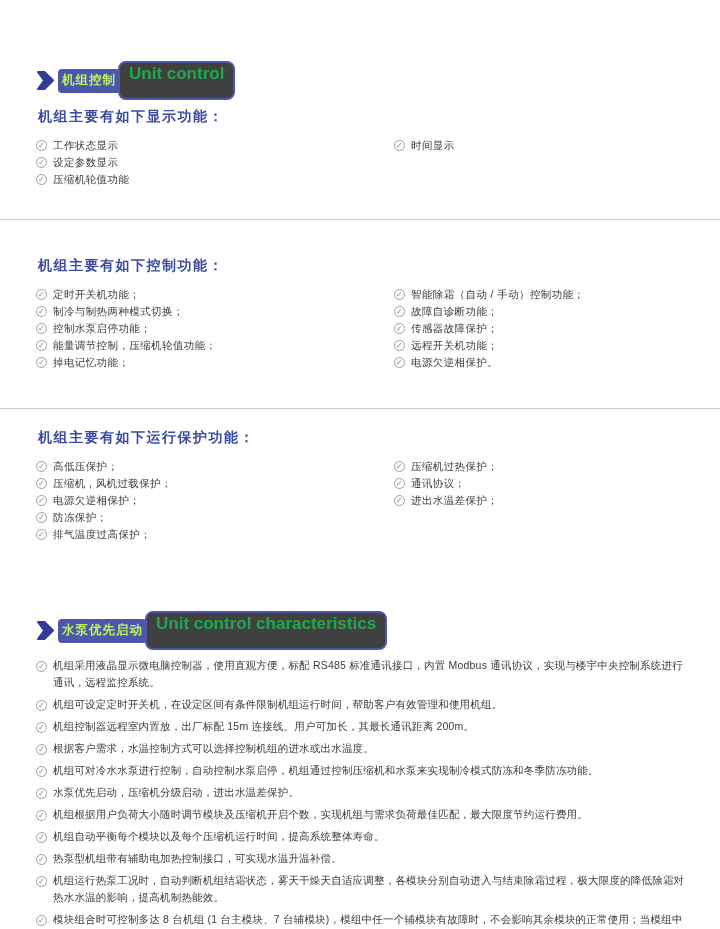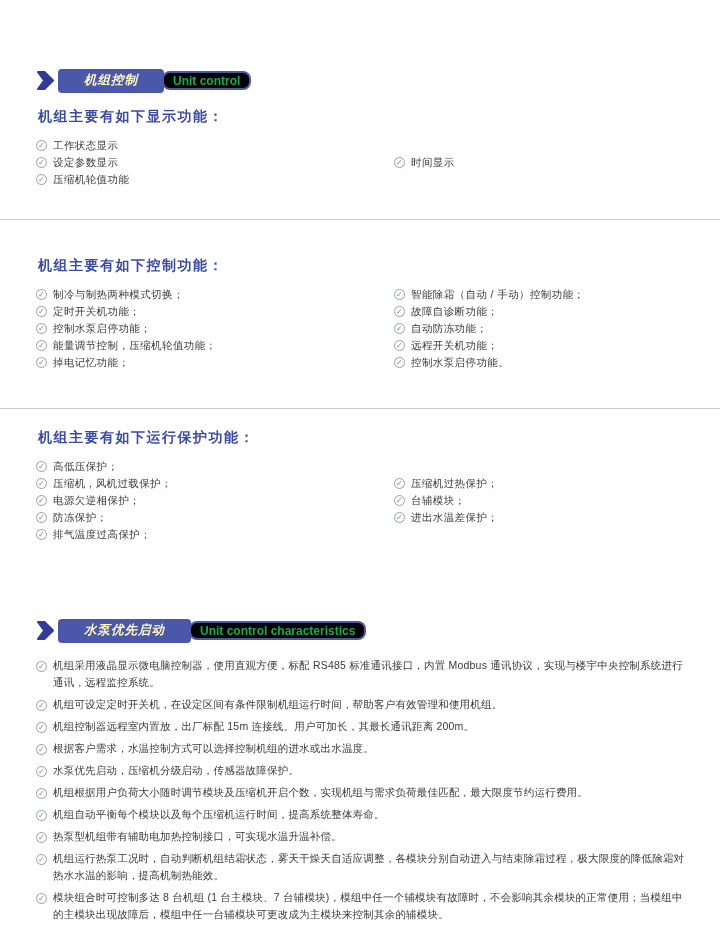--- a/index.html
+++ b/index.html
@@ -10,43 +10,43 @@
     color: #3a3a3a;
     overflow: hidden;
   }
   .page { padding: 70px 34px 0 36px; box-sizing: border-box; }
 
   
   .badge-row { display: flex; align-items: center; height: 21px; }
   .badge-arrow { display: block; margin-right: 3px; }
   .badge-zh {
     background: var(--badge-blue, #4b57a8);
-    color: #fef9c3; font-weight: bold; font-size: 12.5px;
-    padding: 3px 26px 4px; border-radius: 4px;
-    letter-spacing: 1px; white-space: nowrap; font-style: italic;
+    color: #bef264; font-weight: bold; font-size: 12.5px;
+    padding: 3px 4px 4px; border-radius: 4px;
+    letter-spacing: 1px; white-space: nowrap;
   }
   .badge-en {
-    background: #000000;
+    background: #404040;
     border: 2px solid var(--badge-blue, #4b57a8);
     color: var(--accent-green, #1ea84d);
-    font-weight: bold; font-size: 12px;
-    padding: 1px 9px 0; border-radius: 8px;
+    font-weight: bold; font-size: 17px;
+    padding: 1px 9px 14px; border-radius: 8px;
     margin-left: -2px; position: relative; white-space: nowrap;
   }
 
   
   .sec-heading {
     margin: 17px 0 0 2px;
     font-size: 14px; font-weight: bold;
     color: var(--primary-blue, #3b4b9f);
     letter-spacing: 1.5px;
   }
 
   
-  .cols { display: flex; margin-top: 11px; align-items: center; }
+  .cols { display: flex; margin-top: 11px; }
   .col { list-style: none; margin: 0; padding: 0; }
   .col.left { width: 358px; flex: none; }
   .col.right { flex: 1; }
   .col li { display: flex; align-items: center; height: 17px; font-size: 10.5px; letter-spacing: 0.4px; }
   .chk {
     flex: none; width: 9px; height: 9px;
     border: 1px solid #9aa0a6; border-radius: 50%;
     margin-right: 6px;
     color: var(--check-green, #3fae49);
     font-size: 8px; line-height: 9px; font-weight: bold;
@@ -104,28 +104,28 @@
     </ul>
   </div>
 
   <div class="divider d1"></div>
 
   <h2 class="sec-heading h2">机组主要有如下控制功能：</h2>
   <div class="cols">
     <ul class="col left">
       <li>
           <span class="chk"></span>
+          <span>定时开关机功能；</span>
+        </li>
+      <li>
+          <span class="chk"></span>
           <span>制冷与制热两种模式切换；</span>
         </li>
       <li>
           <span class="chk"></span>
-          <span>定时开关机功能；</span>
-        </li>
-      <li>
-          <span class="chk"></span>
           <span>控制水泵启停功能；</span>
         </li>
       <li>
           <span class="chk"></span>
           <span>能量调节控制，压缩机轮值功能；</span>
         </li>
       <li>
           <span class="chk"></span>
           <span>掉电记忆功能；</span>
         </li>
@@ -134,29 +134,29 @@
       <li>
           <span class="chk"></span>
           <span>智能除霜（自动 / 手动）控制功能；</span>
         </li>
       <li>
           <span class="chk"></span>
           <span>故障自诊断功能；</span>
         </li>
       <li>
           <span class="chk"></span>
-          <span>自动防冻功能；</span>
+          <span>传感器故障保护；</span>
         </li>
       <li>
           <span class="chk"></span>
           <span>远程开关机功能；</span>
         </li>
       <li>
           <span class="chk"></span>
-          <span>控制水泵启停功能。</span>
+          <span>电源欠逆相保护。</span>
         </li>
     </ul>
   </div>
 
   <div class="divider d2"></div>
 
   <h2 class="sec-heading h3">机组主要有如下运行保护功能：</h2>
   <div class="cols">
     <ul class="col left">
       <li>
@@ -180,21 +180,21 @@
           <span>排气温度过高保护；</span>
         </li>
     </ul>
     <ul class="col right">
       <li>
           <span class="chk"></span>
           <span>压缩机过热保护；</span>
         </li>
       <li>
           <span class="chk"></span>
-          <span>台辅模块；</span>
+          <span>通讯协议；</span>
         </li>
       <li>
           <span class="chk"></span>
           <span>进出水温差保护；</span>
         </li>
     </ul>
   </div>
 
   <div class="badge-row second">
     <svg class="badge-arrow" width="19" height="19" viewBox="0 0 20 20">
@@ -216,21 +216,25 @@
     <div class="feat">
         <span class="chk"></span>
         <span class="txt">机组控制器远程室内置放，出厂标配 15m 连接线。用户可加长，其最长通讯距离 200m。</span>
       </div>
     <div class="feat">
         <span class="chk"></span>
         <span class="txt">根据客户需求，水温控制方式可以选择控制机组的进水或出水温度。</span>
       </div>
     <div class="feat">
         <span class="chk"></span>
-        <span class="txt">水泵优先启动，压缩机分级启动，传感器故障保护。</span>
+        <span class="txt">机组可对冷水水泵进行控制，自动控制水泵启停，机组通过控制压缩机和水泵来实现制冷模式防冻和冬季防冻功能。</span>
+      </div>
+    <div class="feat">
+        <span class="chk"></span>
+        <span class="txt">水泵优先启动，压缩机分级启动，进出水温差保护。</span>
       </div>
     <div class="feat">
         <span class="chk"></span>
         <span class="txt">机组根据用户负荷大小随时调节模块及压缩机开启个数，实现机组与需求负荷最佳匹配，最大限度节约运行费用。</span>
       </div>
     <div class="feat">
         <span class="chk"></span>
         <span class="txt">机组自动平衡每个模块以及每个压缩机运行时间，提高系统整体寿命。</span>
       </div>
     <div class="feat">

